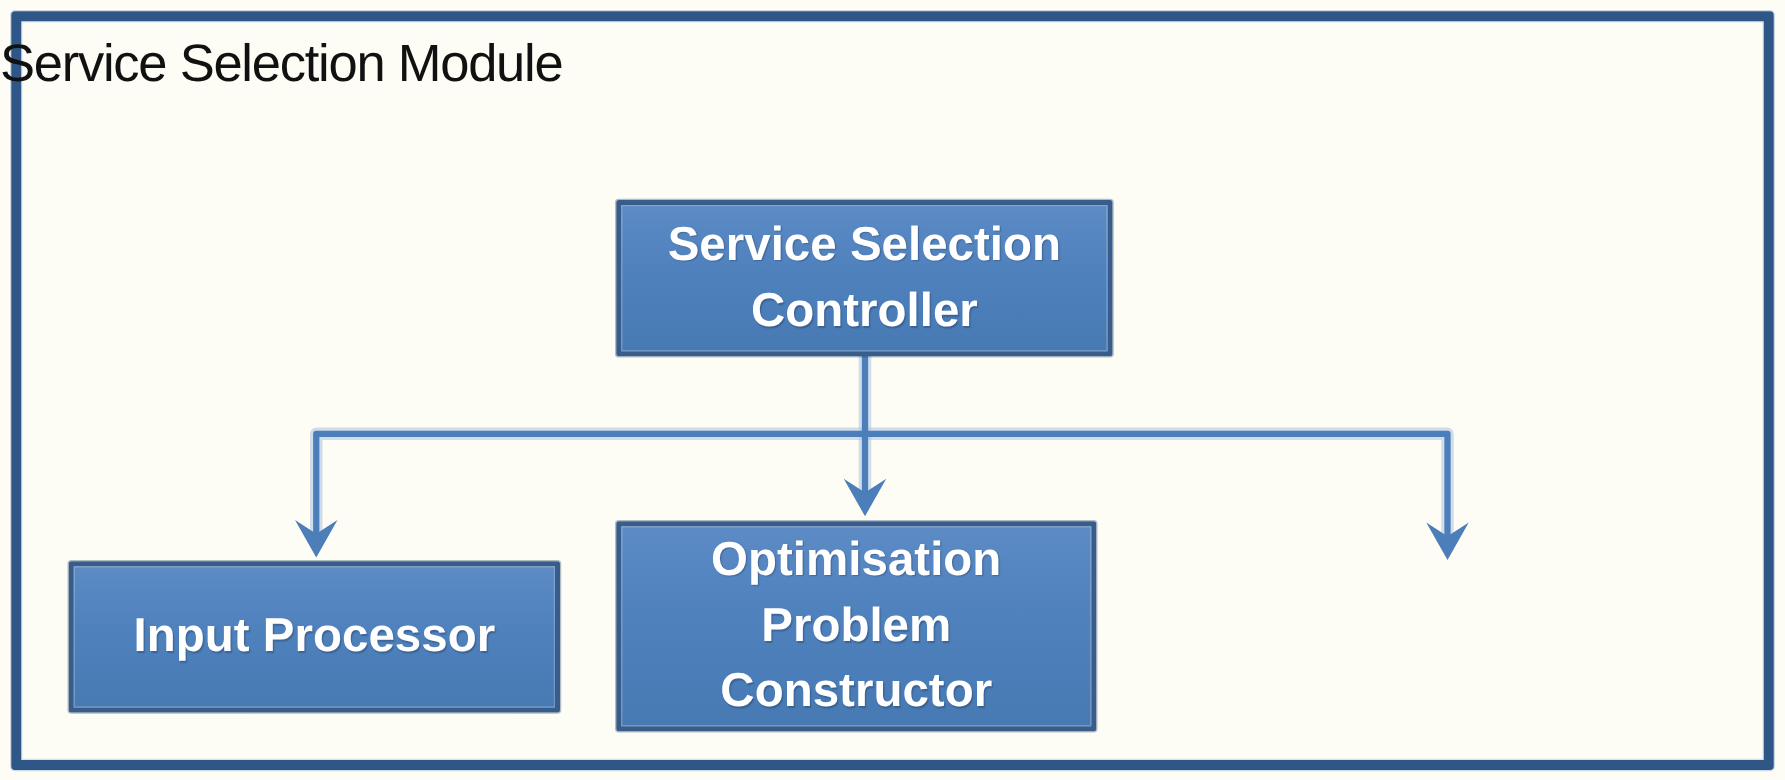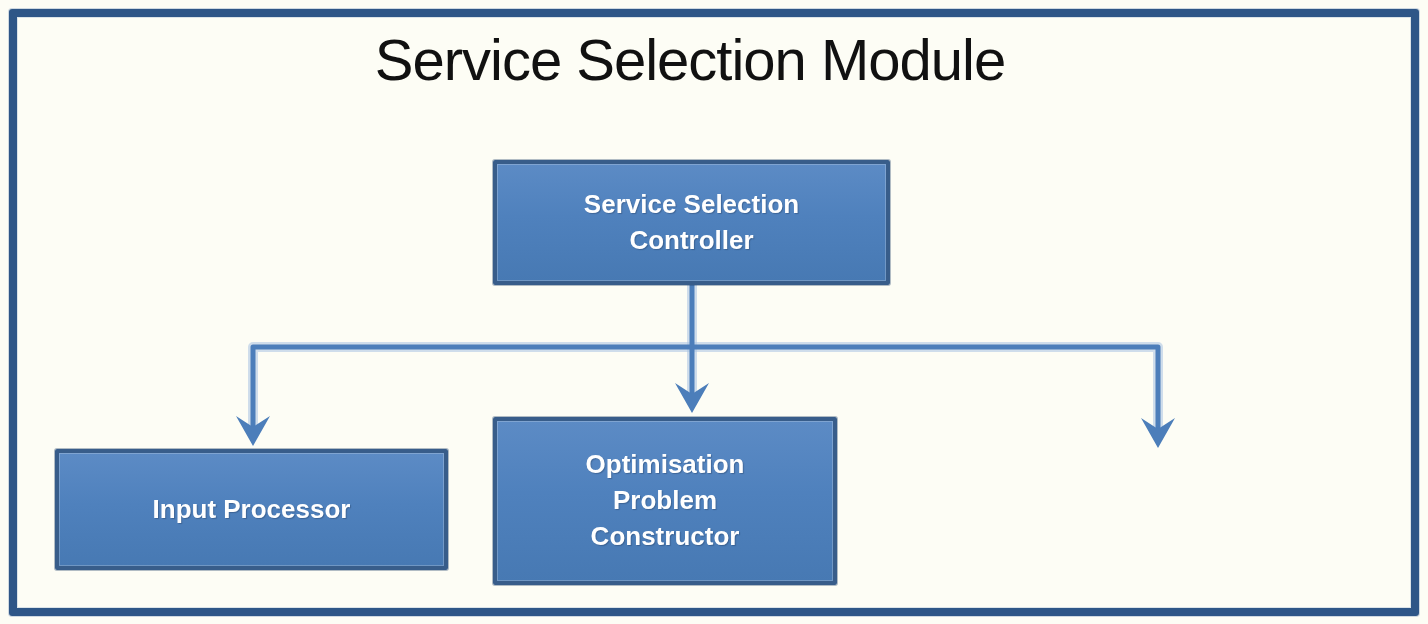--- a/index.html
+++ b/index.html
@@ -20,22 +20,22 @@
     left: 9px; top: 9px; right: 9px; bottom: 8px;
     border: 8px solid #2e5687;
     border-radius: 3px;
     box-shadow: 0 0 0 1px rgba(120,150,190,0.35), inset 0 0 0 1px rgba(120,150,190,0.25);
   }
   .title {
     position: absolute;
     left: 0;
     right: 48px;
     top: 28px;
-    text-align: center;
-    font-size: 58px;
+    text-align: left;
+    font-size: 42px;
     line-height: 1.1;
     color: #111111;
     letter-spacing: -1px;
     white-space: pre-line;
   }
   .connectors {
     position: absolute;
     left: 0; top: 0;
     width: 1428px;
     height: 624px;
@@ -45,29 +45,29 @@
     box-sizing: border-box;
     background: linear-gradient(180deg, #5c8bc5 0%, #4f81bd 45%, #4779b3 100%);
     border: 4px solid #385d8a;
     border-radius: 2px;
     box-shadow: 0 0 0 1px rgba(35,65,105,0.35), inset 0 0 0 1px rgba(255,255,255,0.22);
     display: flex;
     align-items: center;
     justify-content: center;
     text-align: center;
     color: #ffffff;
-    font-size: 26px;
+    font-size: 38px;
     font-weight: 700;
     line-height: 1.38;
     white-space: pre-line;
     text-shadow: 1px 1px 1px rgba(30,50,80,0.35);
   }
   .node-controller { left: 493px; top: 160px; width: 397px; height: 125px; }
   .node-input      { left: 55px;  top: 449px; width: 393px; height: 121px; }
-  .node-opc        { left: 493px; top: 417px; width: 344px; height: 168px; }
+  .node-opc        { left: 493px; top: 417px; width: 384px; height: 168px; }
   .node-solver     { left: 962px; top: 450px; width: 396px; height: 120px; }
 </style>
 </head>
 <body>
 
 <div class="canvas">
 
   <div class="frame"></div>
 
   <div class="title">Service Selection Module</div>

